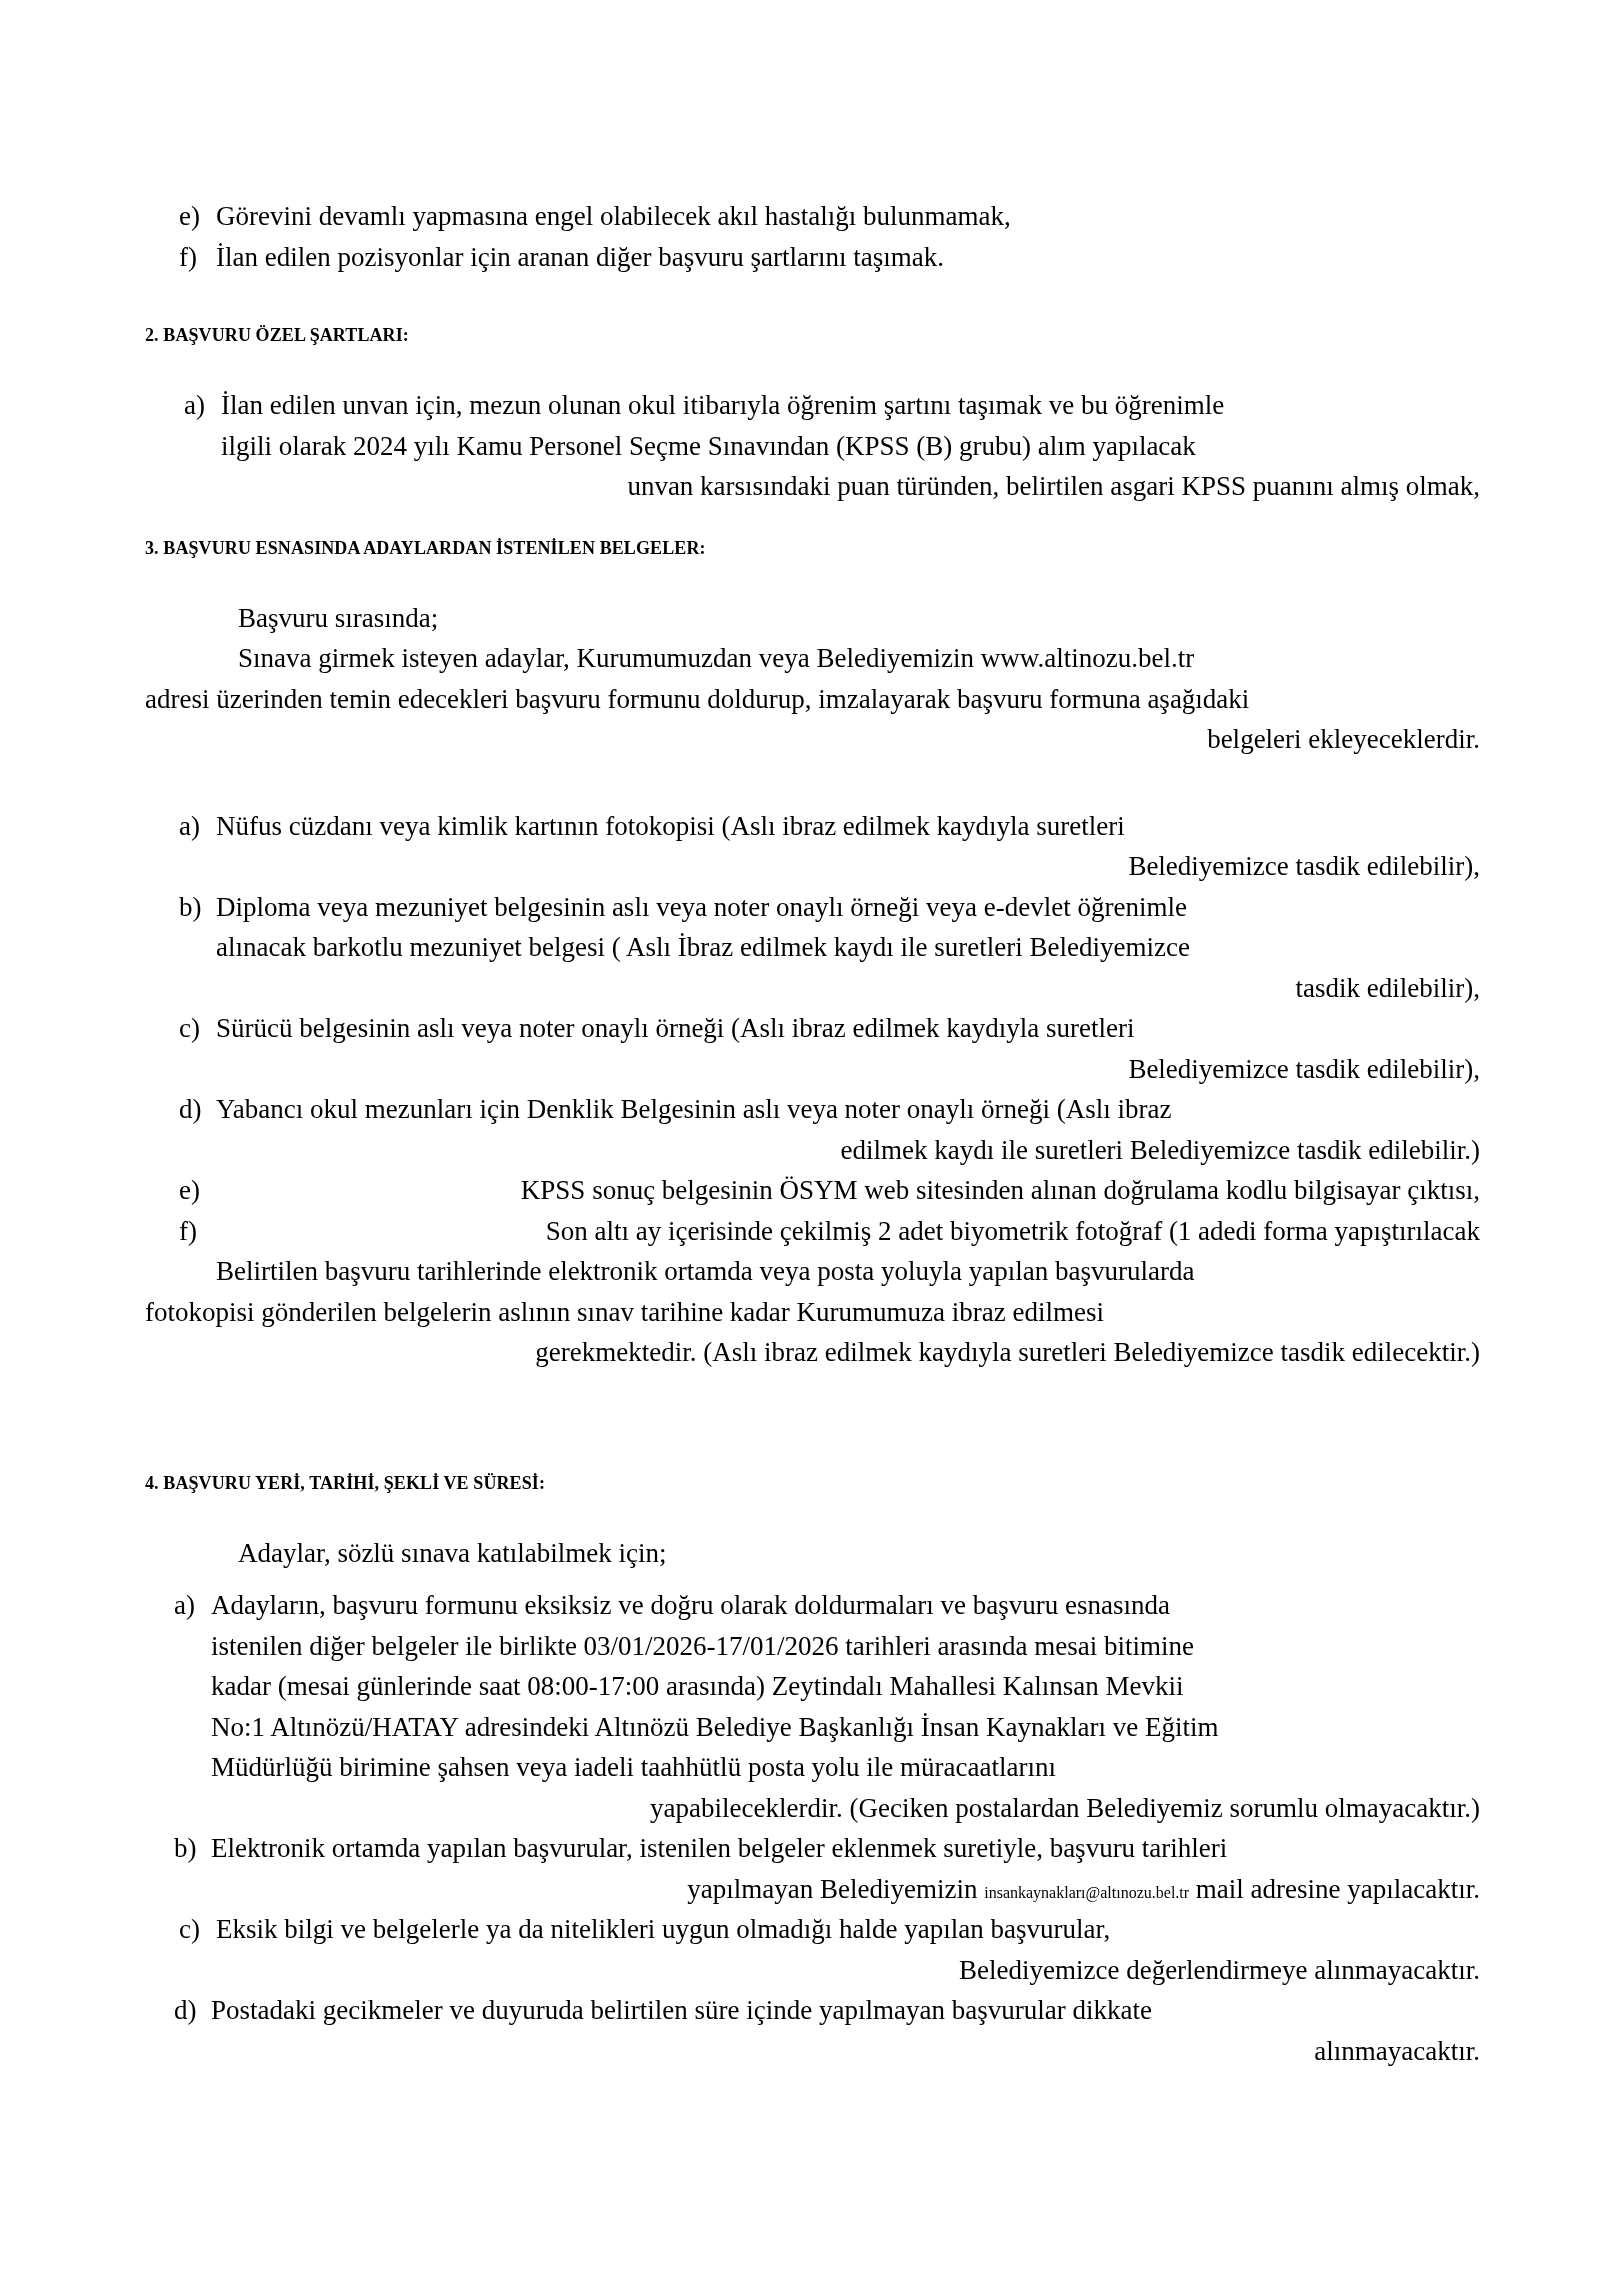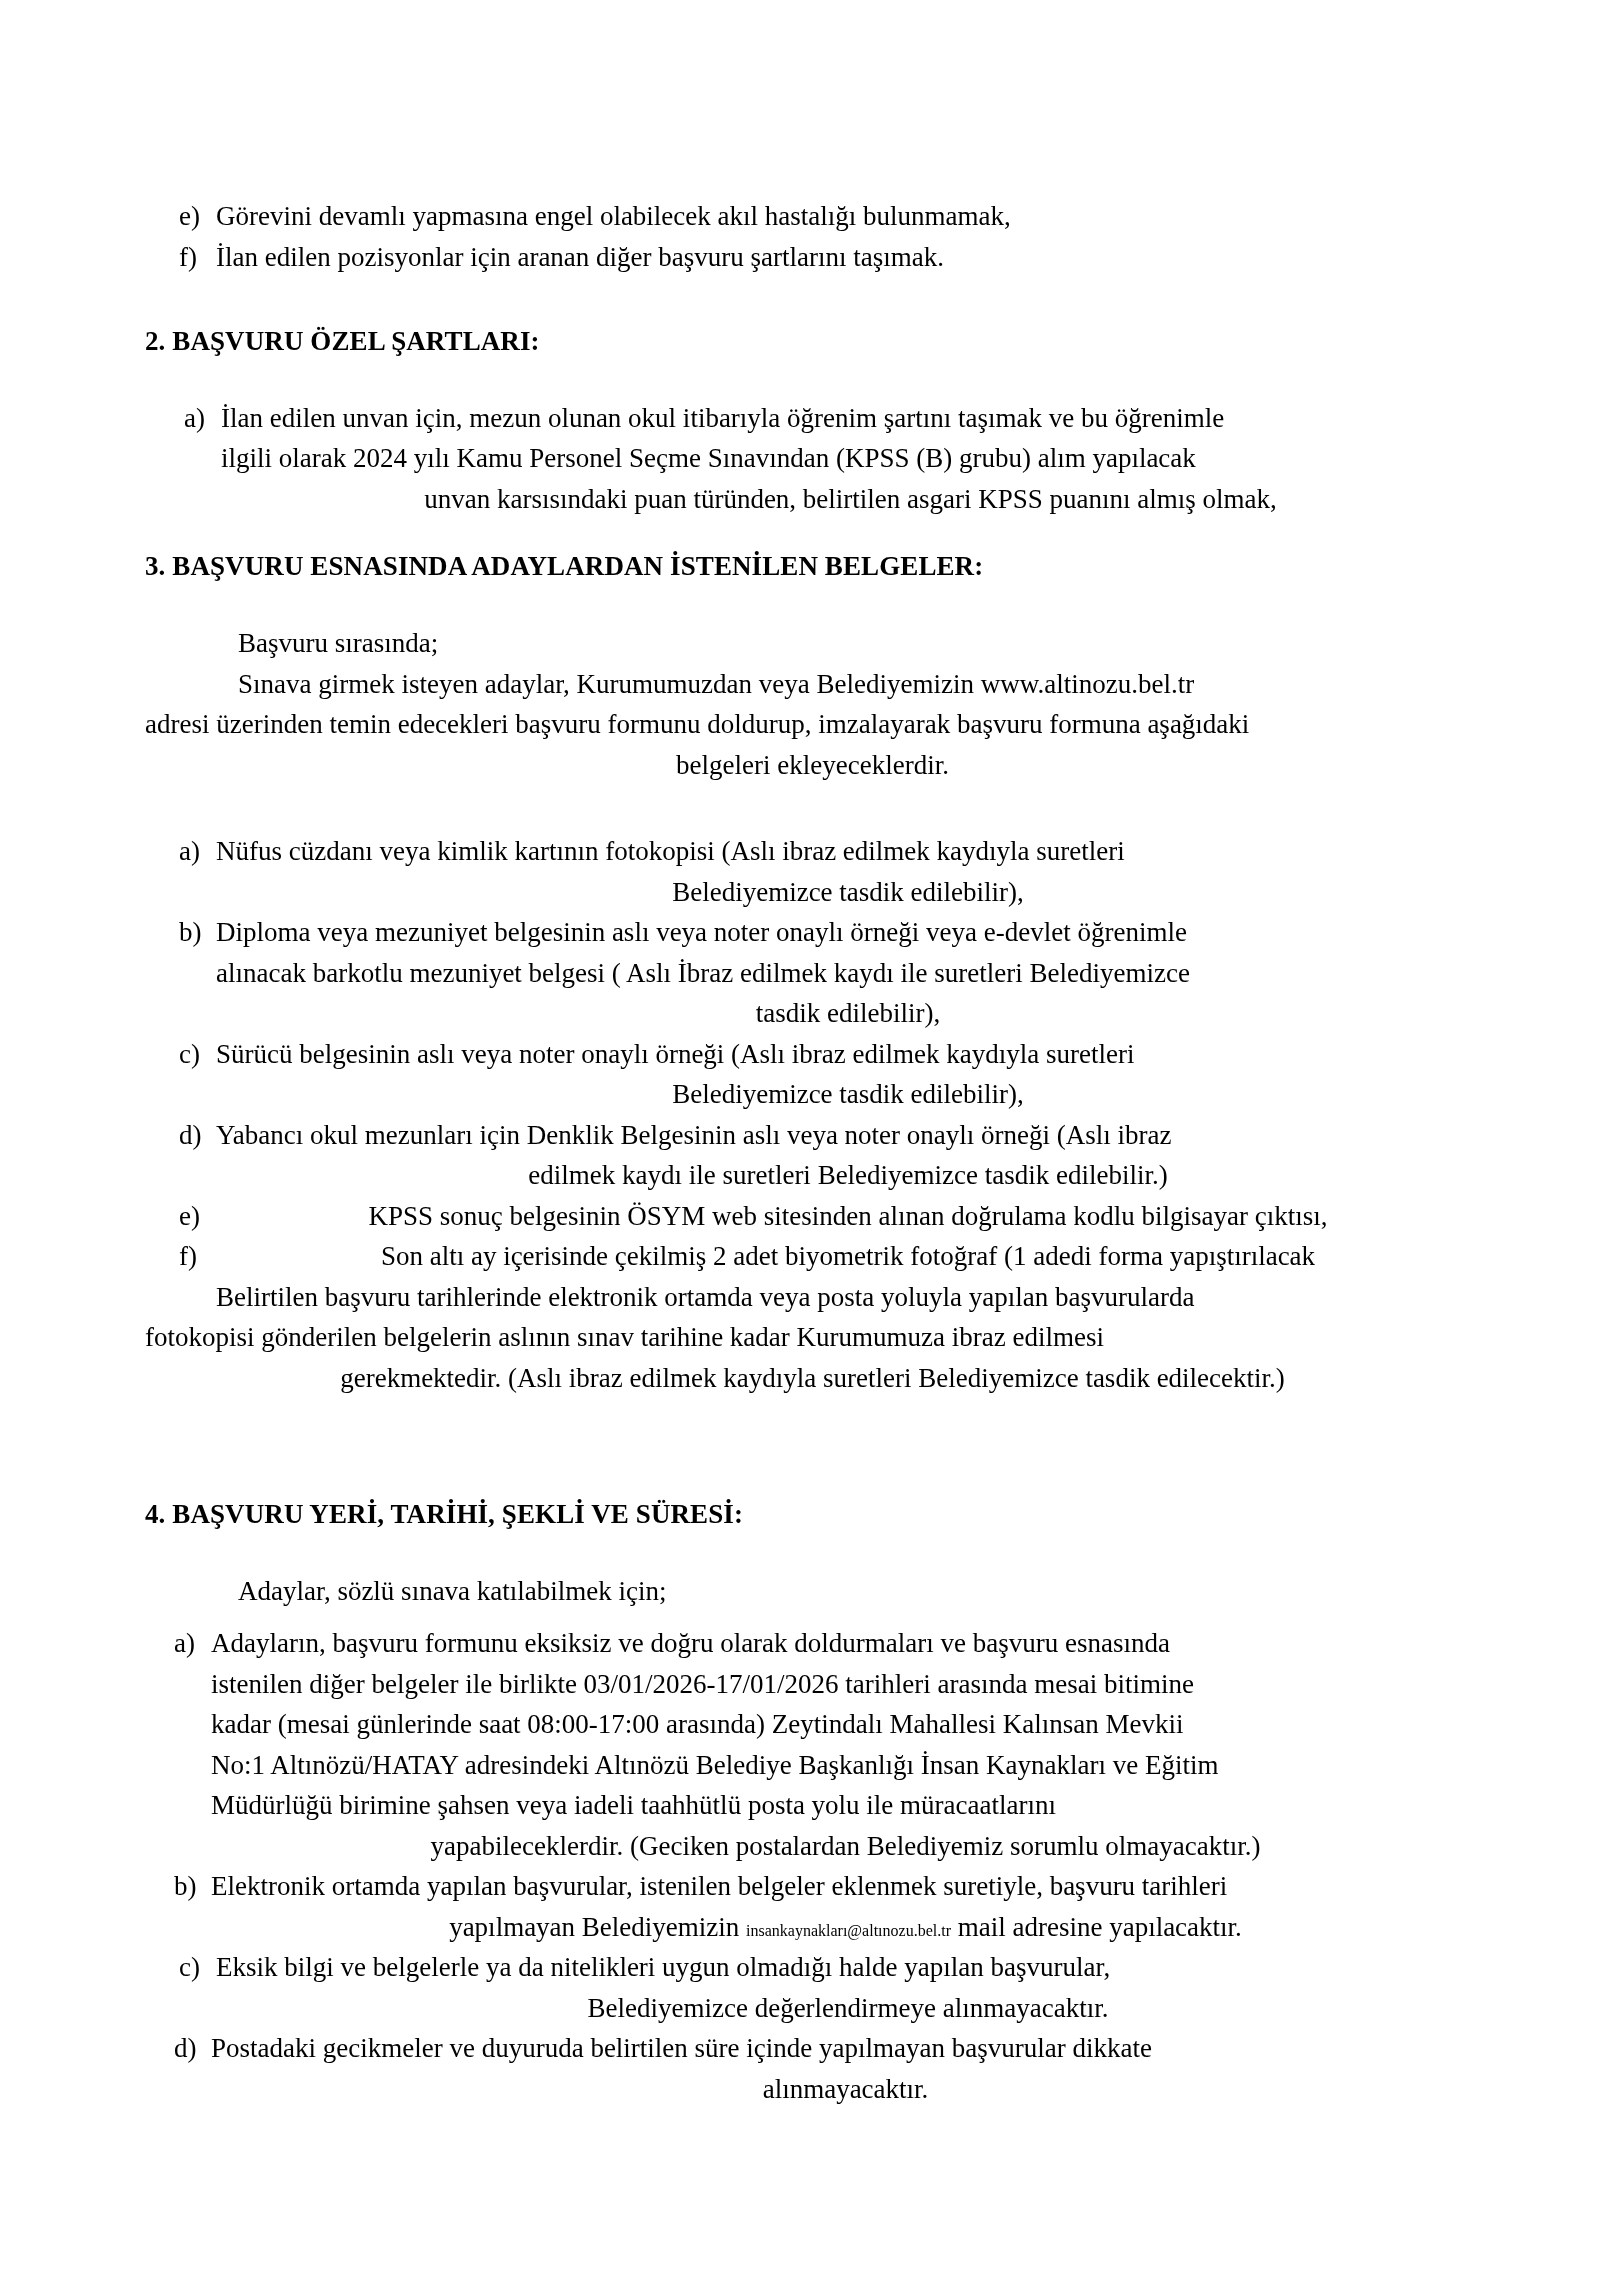--- a/index.html
+++ b/index.html
@@ -44,31 +44,31 @@
     white-space: nowrap;
     text-align: left;
   }
   .li-body {
     flex: 1 1 auto;
     text-align: justify;
     text-justify: inter-word;
     hyphens: none;
   }
   
-  .li-body > .last, .para > .last { text-align: center; }
+  .li-body > .last, .para > .last { text-align: right; }
 
   
   .ind-1 .marker { width: 37px; margin-left: 34px; }
   .ind-2 .marker { width: 37px; margin-left: 39px; }
   .ind-3 .marker { width: 37px; margin-left: 29px; }
 
   
   .heading {
     font-weight: bold;
-    font-size: 27px;
+    font-size: 18px;
     line-height: 1.4;
     text-align: left;
     letter-spacing: 0.1px;
   }
 
   
   .sp-18 { height: 11.8px; }
   .sp-44 { height: 29px; }
   .sp-56 { height: 37px; }
   .sp-70 { height: 46px; }

